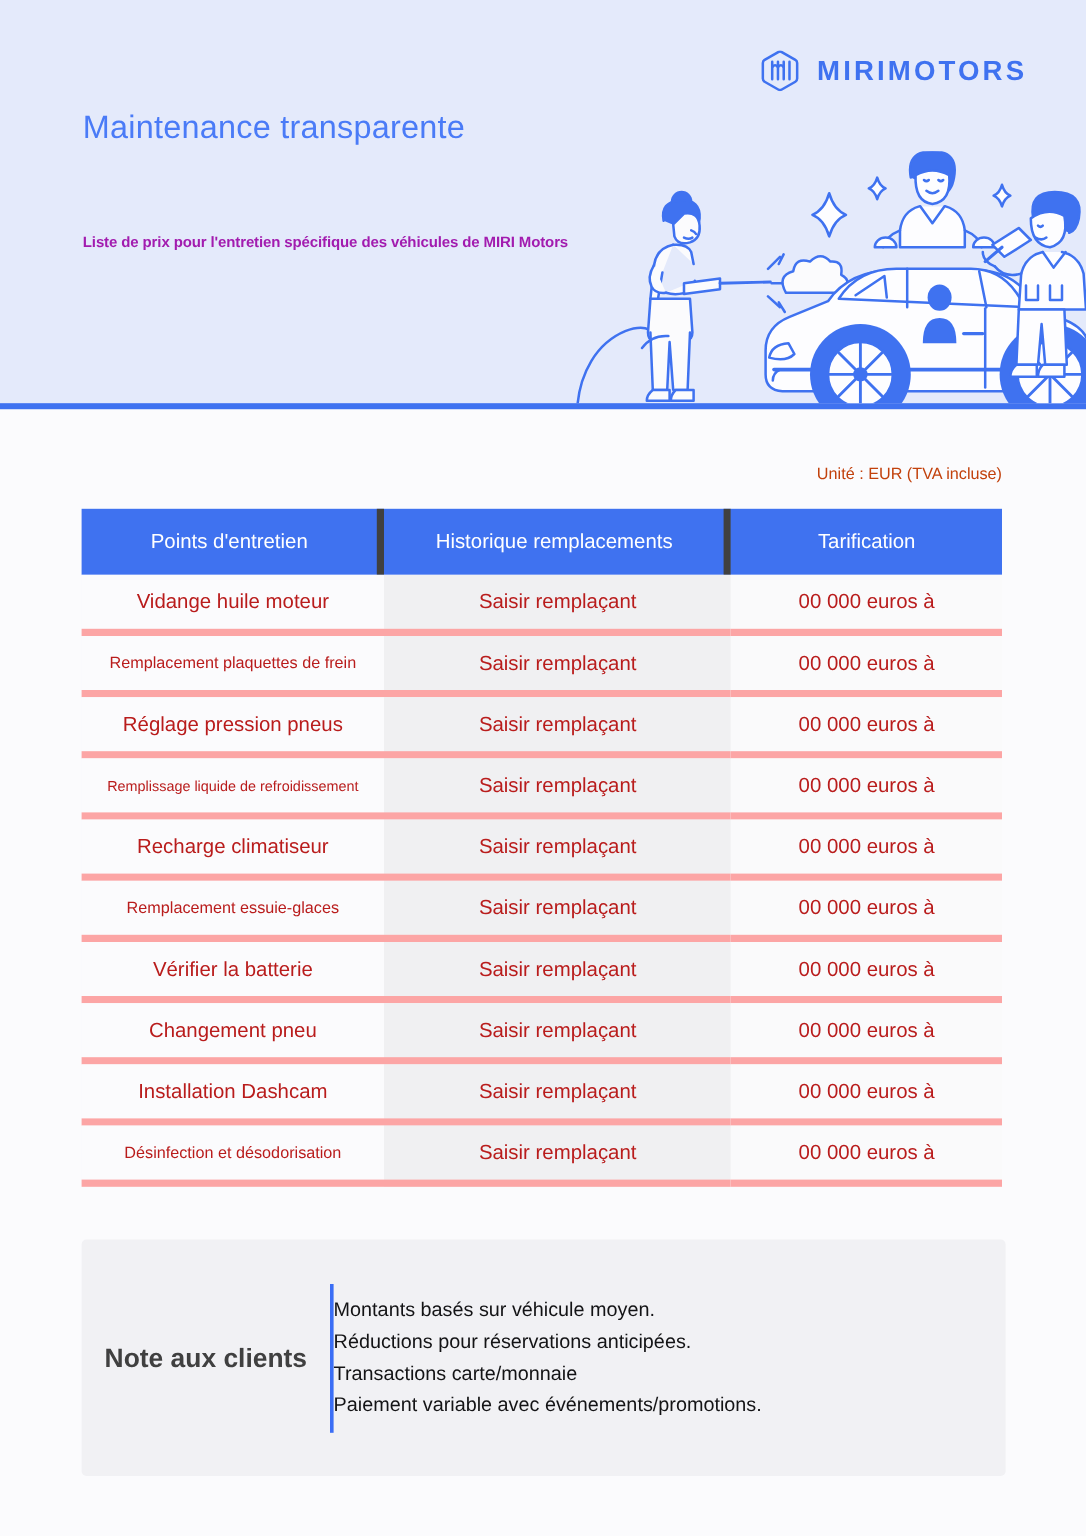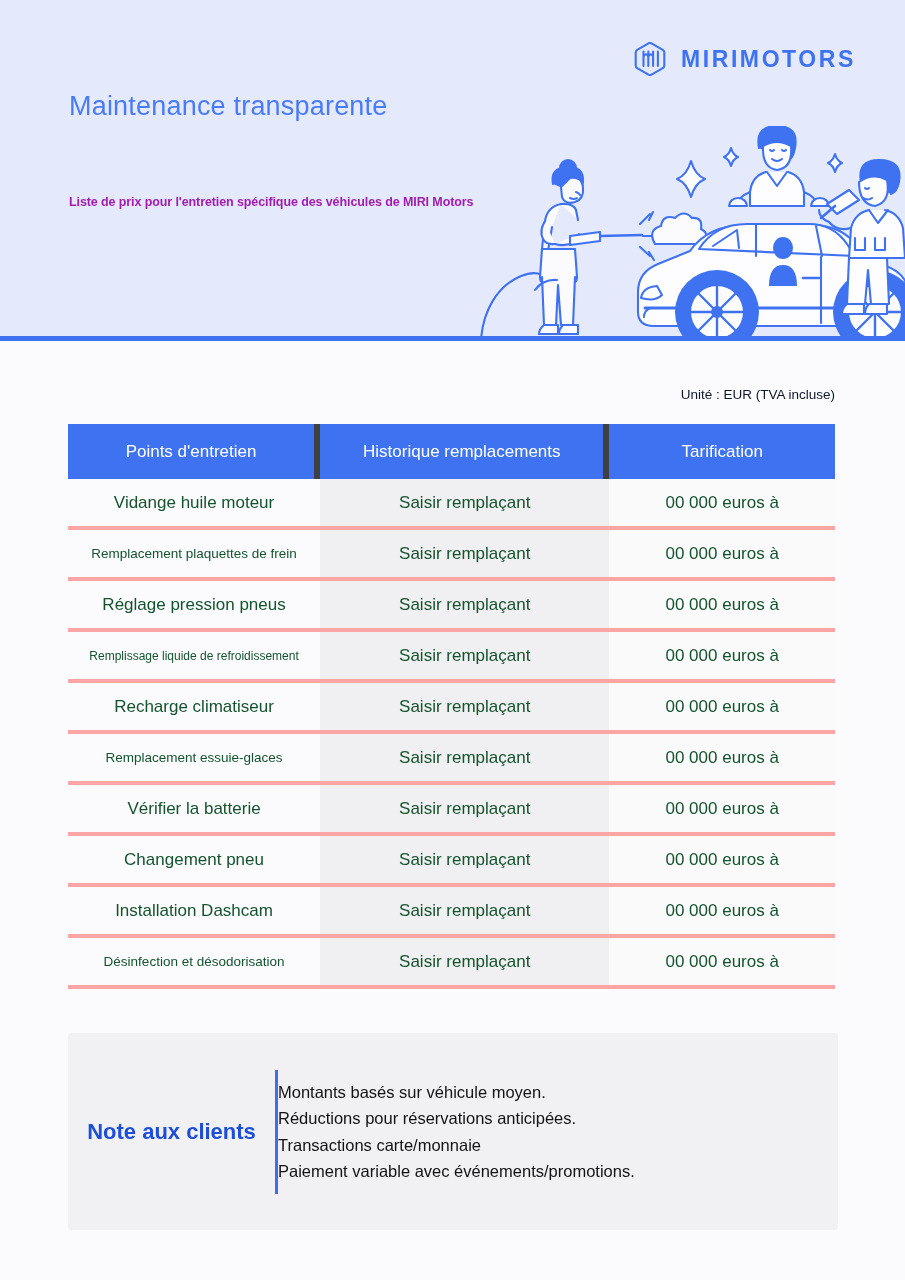--- a/index.html
+++ b/index.html
@@ -77,21 +77,21 @@
     width: 440px;
     height: 215px;
   }
 
   
   #unit-note {
     position: absolute;
     right: 70px;
     top: 387px;
     font-size: 13.5px;
-    color: #0f172a;
+    color: #c2410c;
     white-space: nowrap;
   }
 
   
   #price-table {
     position: absolute;
     left: 68px;
     top: 424px;
     width: 767px;
   }
@@ -114,22 +114,22 @@
     padding: 0 6px;
     overflow: hidden;
   }
   .c1 { width: 257px; }
   .c2 { width: 295px; }
   .c3 { width: 230px; }
 
   .t-body .t-row { height: 51px; }
   .t-body .t-cell {
     height: 51px;
-    color: #14532d;
-    border-bottom: 4px solid #fca5a5;
+    color: #b91c1c;
+    border-bottom: 6px solid #fca5a5;
   }
   .t-body .c1 { background: #fbfbfd; font-size: 17px; }
   .t-body .c1.small { font-size: 13.5px; }
   .t-body .c1.xsmall { font-size: 12px; }
   .t-body .c2 { background: #f0f0f2; font-size: 17px; }
   .t-body .c3 { background: #fafafb; font-size: 17px; }
 
   
   #note-box {
     position: absolute;
@@ -140,21 +140,21 @@
     background: #f1f1f4;
     border-radius: 4px;
     display: flex;
     align-items: center;
   }
   #note-title {
     width: 207px;
     text-align: center;
     font-size: 22px;
     font-weight: bold;
-    color: #1d4ed8;
+    color: #404040;
     line-height: 1.35;
     flex: none;
   }
   #note-divider {
     width: 3px;
     height: 124px;
     background: #3b6ef5;
     flex: none;
   }
   #note-lines {

